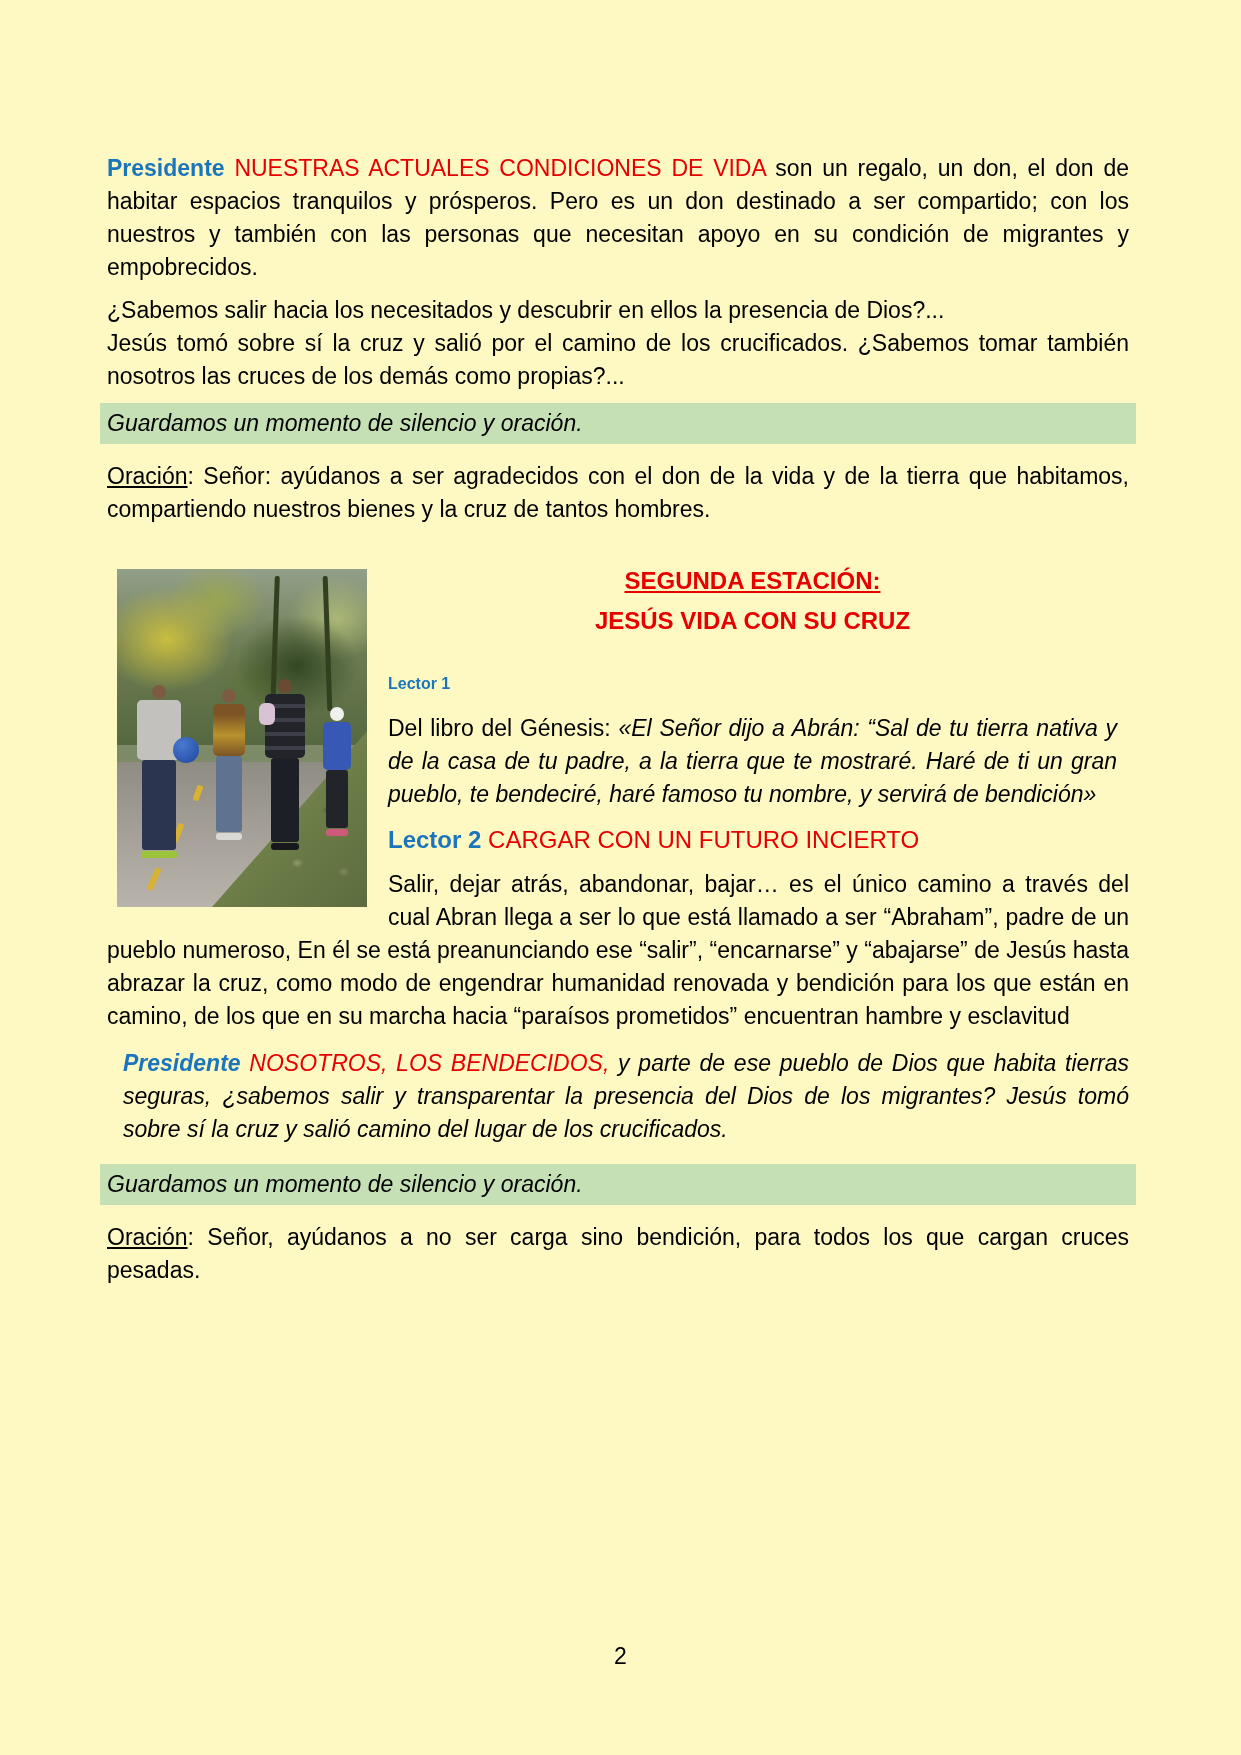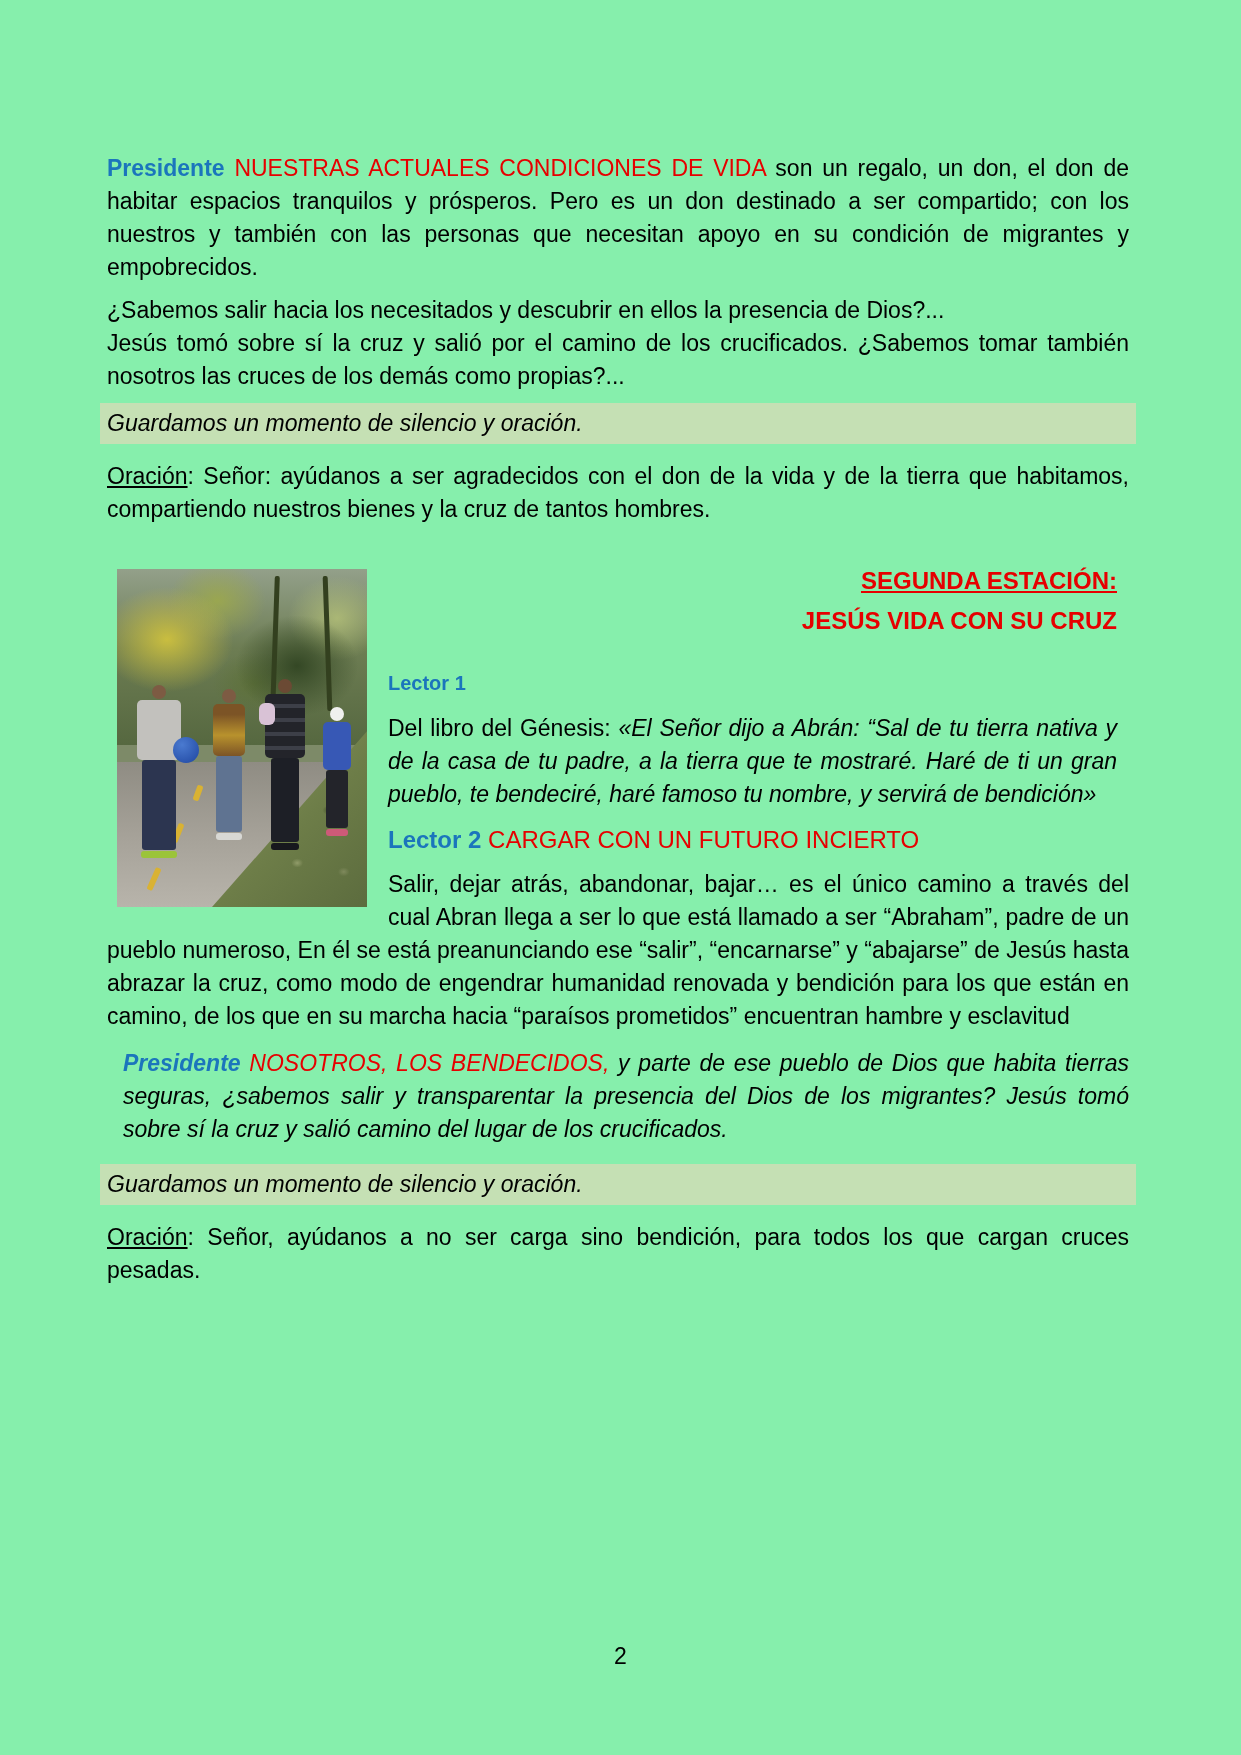--- a/index.html
+++ b/index.html
@@ -1,40 +1,40 @@
 <!DOCTYPE html>
 <html lang="es"><head>
 <meta charset="utf-8">
 <style>
   html,body { margin:0; padding:0; background:#ffffff; }
   .page {
-    position:relative; width:1241px; height:1755px; background:#86efac;
+    position:relative; width:1241px; height:1755px; background:#fef9c3;
     font-family:"Liberation Sans", sans-serif; color:#000; overflow:hidden;
   }
   .content {
     position:absolute; left:107px; top:152px; width:1022px;
     font-size:23px; line-height:33px; text-align:justify;
   }
   p { margin:0 0 10px 0; }
   .blue  { color:#1b75bc; font-weight:bold; }
   .red   { color:#e60000; }
   .und   { text-decoration:underline; }
   .ital  { font-style:italic; }
   .qline { display:block; }
   .silence {
     background:#c5e0b4; font-style:italic;
     padding:4px 7px; margin:6px -7px 16px -7px;
   }
   .oracion-p { margin:0 0 0 0; }
   
   .station { margin-top:35px; }
-  .station-title { color:#e60000; font-weight:bold; font-size:24px; line-height:40px; margin:12px; text-align:right; }
+  .station-title { color:#e60000; font-weight:bold; font-size:24px; line-height:40px; margin:12px; text-align:center; }
   .station-title .tl1 { text-decoration:underline; display:inline; }
   .station-title .tl2 { display:block; }
-  .lector { color:#1b75bc; font-weight:bold; font-size:20px; line-height:33px; margin:26px 0 0 0; text-align:left; }
+  .lector { color:#1b75bc; font-weight:bold; font-size:16px; line-height:33px; margin:26px 0 0 0; text-align:left; }
   .reading { margin:12px 12px 0 0; }
   .lector2-line { margin:12px 0 0 0; font-size:24px; line-height:33px; text-align:left; }
   .meditation { margin:12px 0 8px 0; }
   .presidente-p { margin:14px 0 0 16px;font-style:italic; }
   .silence2 { margin-top:18px; }
   .page-number { position:absolute; top:1643px; left:0; width:100%; text-align:center; font-size:23px; }
 
   
   .photo {
     float:left; width:250px; height:338px; margin:8px 21px 12px 10px;

